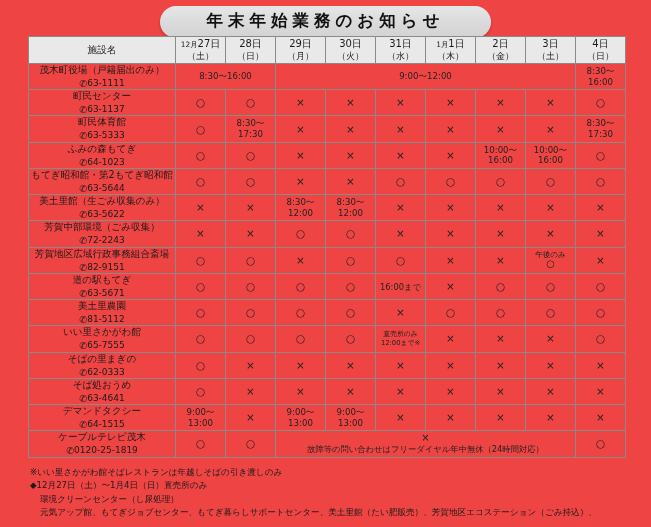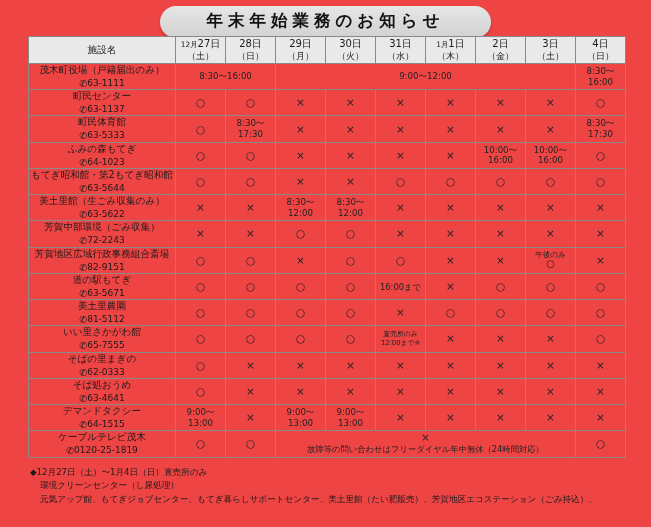--- a/index.html
+++ b/index.html
@@ -464,18 +464,19 @@
               <span class="stack-mark">×</span>
               <span class="note-inline" style="display: block;">故障等の問い合わせはフリーダイヤル年中無休（24時間対応）</span>
             </td>
             <td class="mark"><span class="o">○</span></td>
           </tr>
         </tbody>
     </table>
   </div>
 
   <div class="notes">
+    <div class="note-line">※いい里さかがわ館そばレストランは年越しそばの引き渡しのみ</div>
     <div class="note-line">◆12月27日（土）〜1月4日（日）直売所のみ</div>
     <div class="note-indent">環境クリーンセンター（し尿処理）</div>
     <div class="note-indent">元気アップ館、もてぎジョブセンター、もてぎ暮らしサポートセンター、美土里館（たい肥販売）、芳賀地区エコステーション（ごみ持込）、</div>
   </div>
 
 </div>
 
 </body></html>

